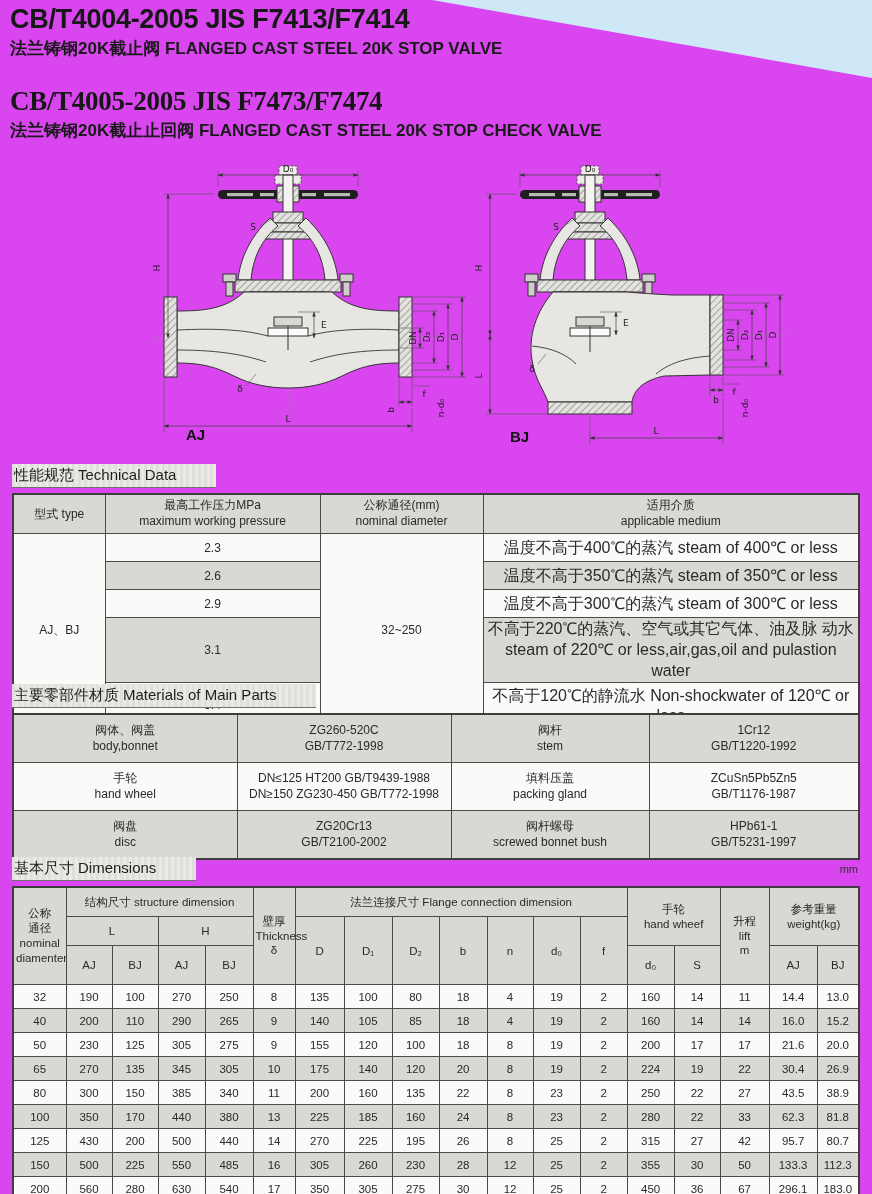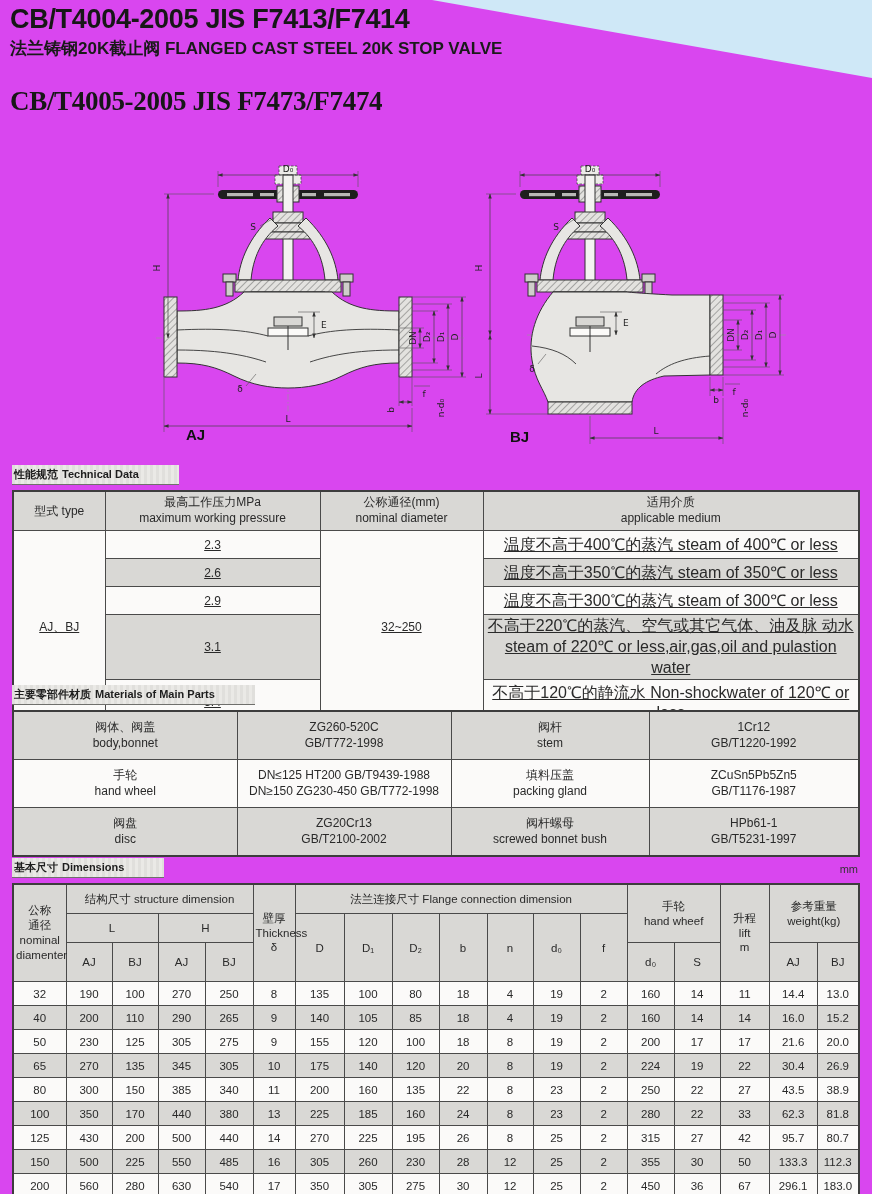--- a/index.html
+++ b/index.html
@@ -19,36 +19,36 @@
   .ln{fill:none;stroke:#333;stroke-width:.9;}
   .ext{stroke:#555;stroke-width:.6;fill:none;}
   .dim{stroke:#444;stroke-width:.7;fill:none;}
   .cl{stroke:#999;stroke-width:.6;stroke-dasharray:6 2 1.5 2;fill:none;}
   .ghost{fill:#ecebe8;stroke:#444;stroke-width:.8;stroke-dasharray:2.5 1.5;}
   text.dl{font-family:"DejaVu Sans",sans-serif;font-size:9px;fill:#222;}
   text.vl{font-family:"Liberation Sans",sans-serif;font-size:15px;font-weight:bold;fill:#111;}
   
   .sec{position:absolute;left:12px;width:848px;}
   .sec-tech{top:464px;} .sec-mat{top:684px;} .sec-dims{top:857px;}
-  .sec-h{font-size:11px;font-weight:bold;margin:0 0 5px 0;display:inline-block;
+  .sec-h{font-size:15px;font-weight:normal;margin:0 0 5px 0;display:inline-block;
          padding:2px 40px 2px 2px;
          background:repeating-linear-gradient(90deg,#e0dfdc 0 3px,#eae9e6 3px 6px);
          border-bottom:1.5px solid #6f6f6c;}
   .sec-h .en{margin-left:4px;}
   .unit{position:absolute;right:2px;top:6px;font-size:11px;color:#333;}
   
   .tbl{border-collapse:collapse;width:848px;table-layout:fixed;background:#fbfaf9;
        border:2px solid #3d3d3d;font-size:12px;}
   .tbl td,.tbl th{border:1px solid #4a4a4a;text-align:center;vertical-align:middle;
        padding:1px 2px;font-weight:normal;color:#2a2a2a;}
   .shade,tr.shade td,tr.shade th{background:#d9d8d5;}
   .wcell{background:#fbfaf9;}
   .l{display:block;line-height:1.3;}
   .tech-tbl thead th{height:36px;}
-  .tech-tbl tbody td{height:25px;text-decoration:underline;}
+  .tech-tbl tbody td{height:25px;}
   .tech-tbl tbody tr:nth-child(even) td{background:#d9d8d5;}
   .tech-tbl tbody tr:nth-child(even) td.wcell,.tech-tbl td.wcell{background:#fbfaf9;}
   .tech-tbl .med{font-size:16px;}
   .mat-tbl td{height:45px;line-height:1.35;}
   .mat-tbl tbody tr:nth-child(odd) td{background:#d9d8d5;}
   .dims-tbl{font-size:11.5px;}
   .dims-tbl thead th{background:#d9d8d5;}
   .dims-tbl .h1 th{height:26px;}
   .dims-tbl .h2 th{height:26px;}
   .dims-tbl .h3 th{height:36px;}
@@ -60,20 +60,21 @@
 </head>
 <body>
 
 <div class="page">
   <div class="corner"></div>
 
   <div class="hdr">
     <div class="t1">CB/T4004-2005 JIS F7413/F7414</div>
     <div class="t2">法兰铸钢20K截止阀  FLANGED CAST STEEL 20K STOP VALVE</div>
     <div class="t1 blk2">CB/T4005-2005 JIS F7473/F7474</div>
+    <div class="t2">法兰铸钢20K截止止回阀  FLANGED CAST STEEL 20K STOP CHECK VALVE</div>
   </div>
 
   <div class="drawings">
 
     <svg class="valve" style="left:148px" width="320" height="290" viewBox="0 0 320 290">
       <defs>
         <pattern id="htA" patternUnits="userSpaceOnUse" width="5" height="5" patternTransform="rotate(45)">
           <rect width="5" height="5" fill="#e3e2df"></rect>
           <line x1="0" y1="0" x2="0" y2="5" stroke="#6e6e6e" stroke-width="1.1"></line>
         </pattern>

